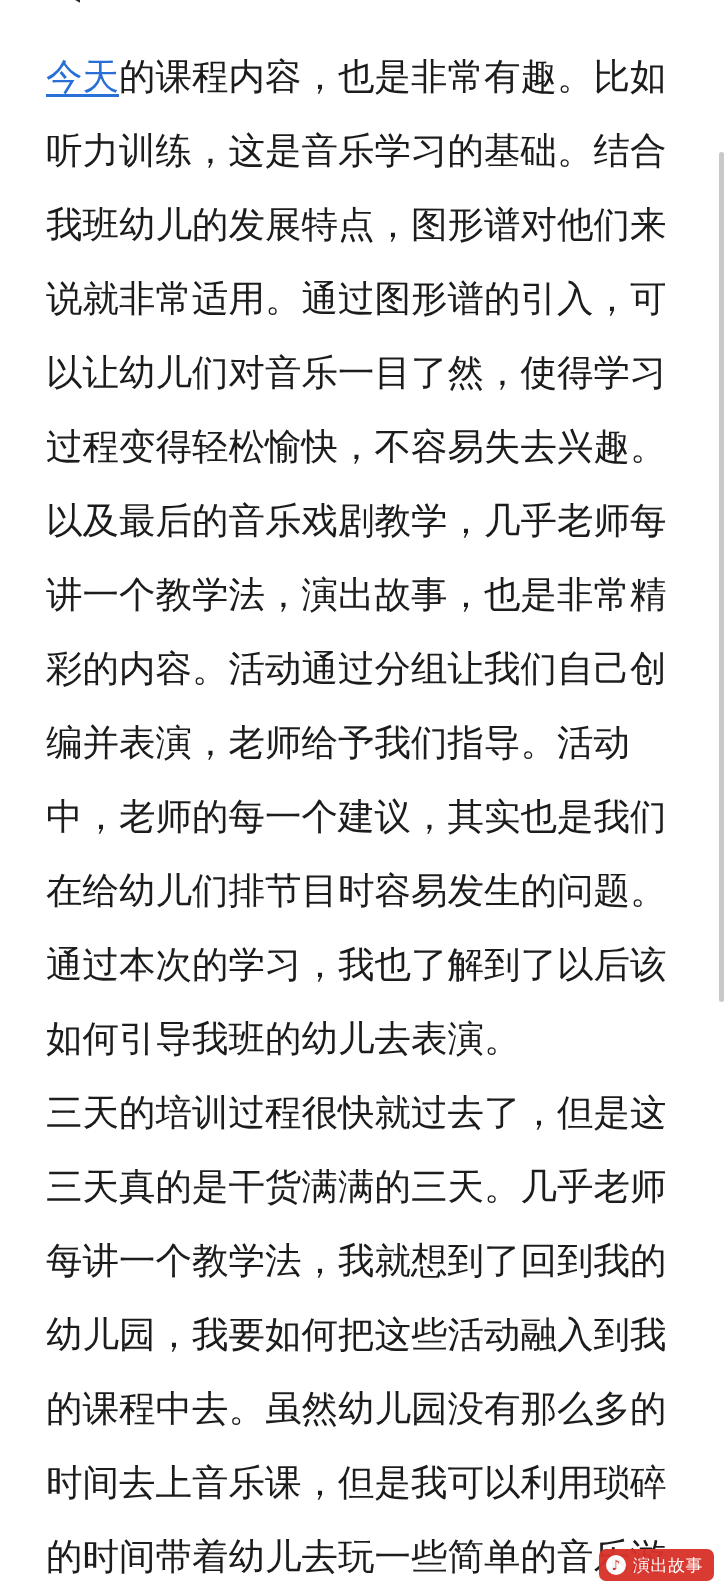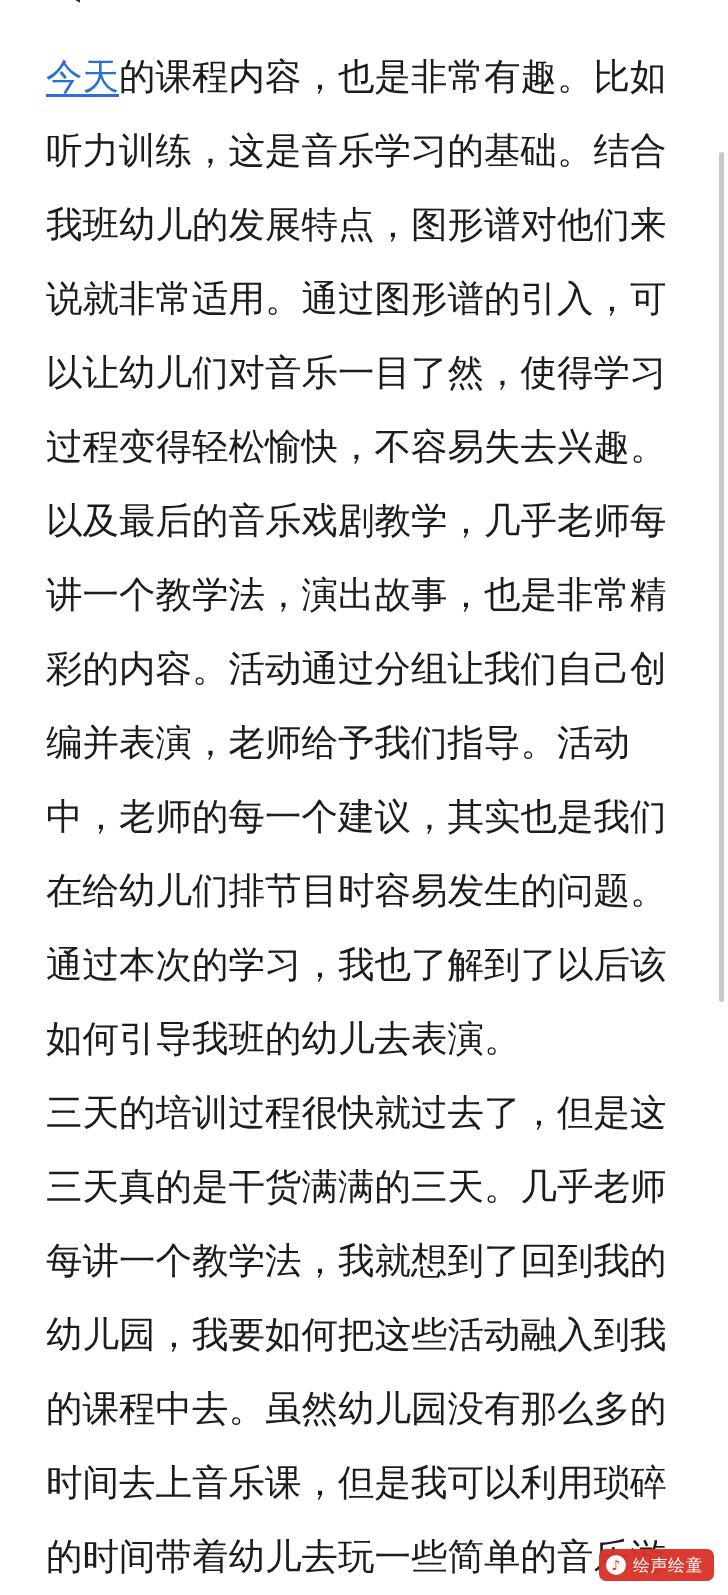--- a/index.html
+++ b/index.html
@@ -140,14 +140,14 @@
 </div>
 
 <div class="scrollbar-track">
   <div class="scrollbar-thumb"></div>
 </div>
 
 <div class="watermark">
   <span class="wm-icon">
     <span>♪</span>
   </span>
-  <span class="wm-text">绘声绘童</span>
+  <span class="wm-text">演出故事</span>
 </div>
 
 </body></html>

